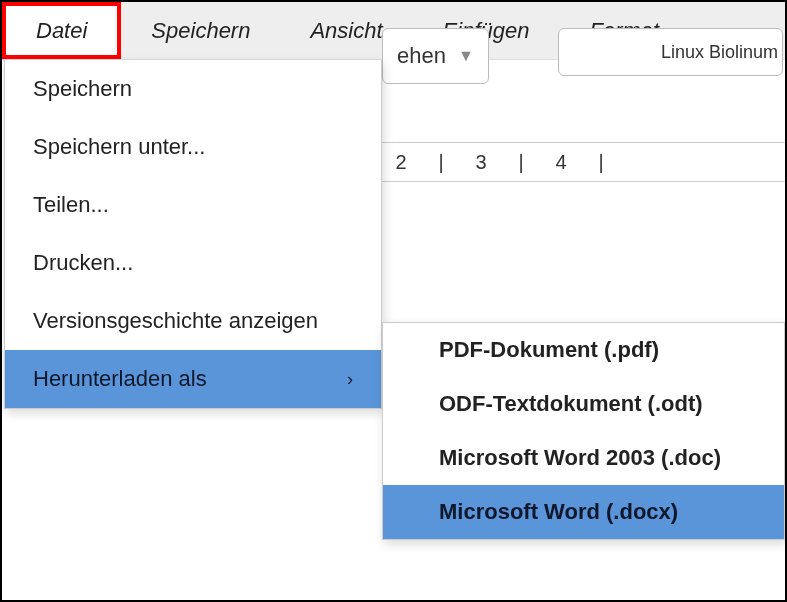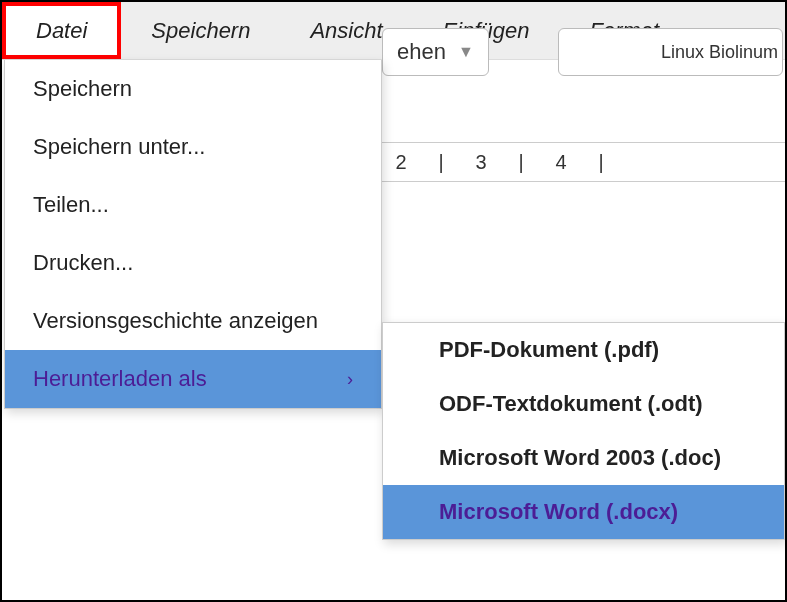--- a/index.html
+++ b/index.html
@@ -2,21 +2,21 @@
 <html><head>
   <meta charset="utf-8">
   <style>
     * { margin: 0; padding: 0; box-sizing: border-box; font-family: "Segoe UI", Arial, sans-serif; }
     body { width: 787px; height: 602px; background: #fff; position: relative; overflow: hidden; border: 2px solid #000; }
 
     
     .menubar { display: flex; height: 58px; background: #eeeeee; border-bottom: 1px solid #ddd; }
     .menubar-item { padding: 0 30px; display: flex; align-items: center; font-size: 22px; color: #222; cursor: pointer; font-style: italic; }
     .menubar-item.active { background: #fff; border: 4px solid #ff0000; border-bottom: 4px solid #ff0000; }
-    .dropdown-btn { position: absolute; left: 380px; top: 26px; height: 48px; border: 1px solid #bbb; border-radius: 6px; display: flex; align-items: center; padding: 0 42px 0 14px; font-size: 22px; color: #333; background: #fff; }
+    .dropdown-btn { position: absolute; left: 380px; top: 26px; height: 56px; border: 1px solid #bbb; border-radius: 6px; display: flex; align-items: center; padding: 0 42px 0 14px; font-size: 22px; color: #333; background: #fff; }
     .dropdown-btn .caret { position: absolute; right: 14px; top: 50%; transform: translateY(-50%); color: #888; font-size: 16px; }
     .font-btn { position: absolute; left: 556px; top: 26px; right: 2px; height: 48px; border: 1px solid #bbb; border-radius: 6px; display: flex; align-items: center; justify-content: flex-end; padding: 0 4px 0 14px; font-size: 18px; color: #333; background: #fff; }
 
     
     .ruler { position: absolute; top: 140px; left: 380px; right: 0; height: 40px; border-top: 1px solid #ccc; border-bottom: 1px solid #ccc; background: #fff; display: flex; align-items: center; font-size: 20px; color: #333; letter-spacing: 2px; }
     .ruler span { display: inline-block; text-align: center; }
     .ruler .num { width: 40px; }
     .ruler .tick { width: 40px; color: #333; }
 
     
@@ -36,21 +36,21 @@
       font-size: 22px;
       color: #222;
       cursor: pointer;
       display: flex;
       align-items: center;
       justify-content: space-between;
       height: 50px;
     }
     .menu-item.highlight {
       background: #5a95d9;
-      color: #4c1d95;
+      color: #0f172a;
     }
     .menu-item .chevron { font-size: 18px; }
 
     
     .submenu {
       position: absolute;
       top: 320px;
       left: 380px;
       width: 403px;
       background: #fff;

